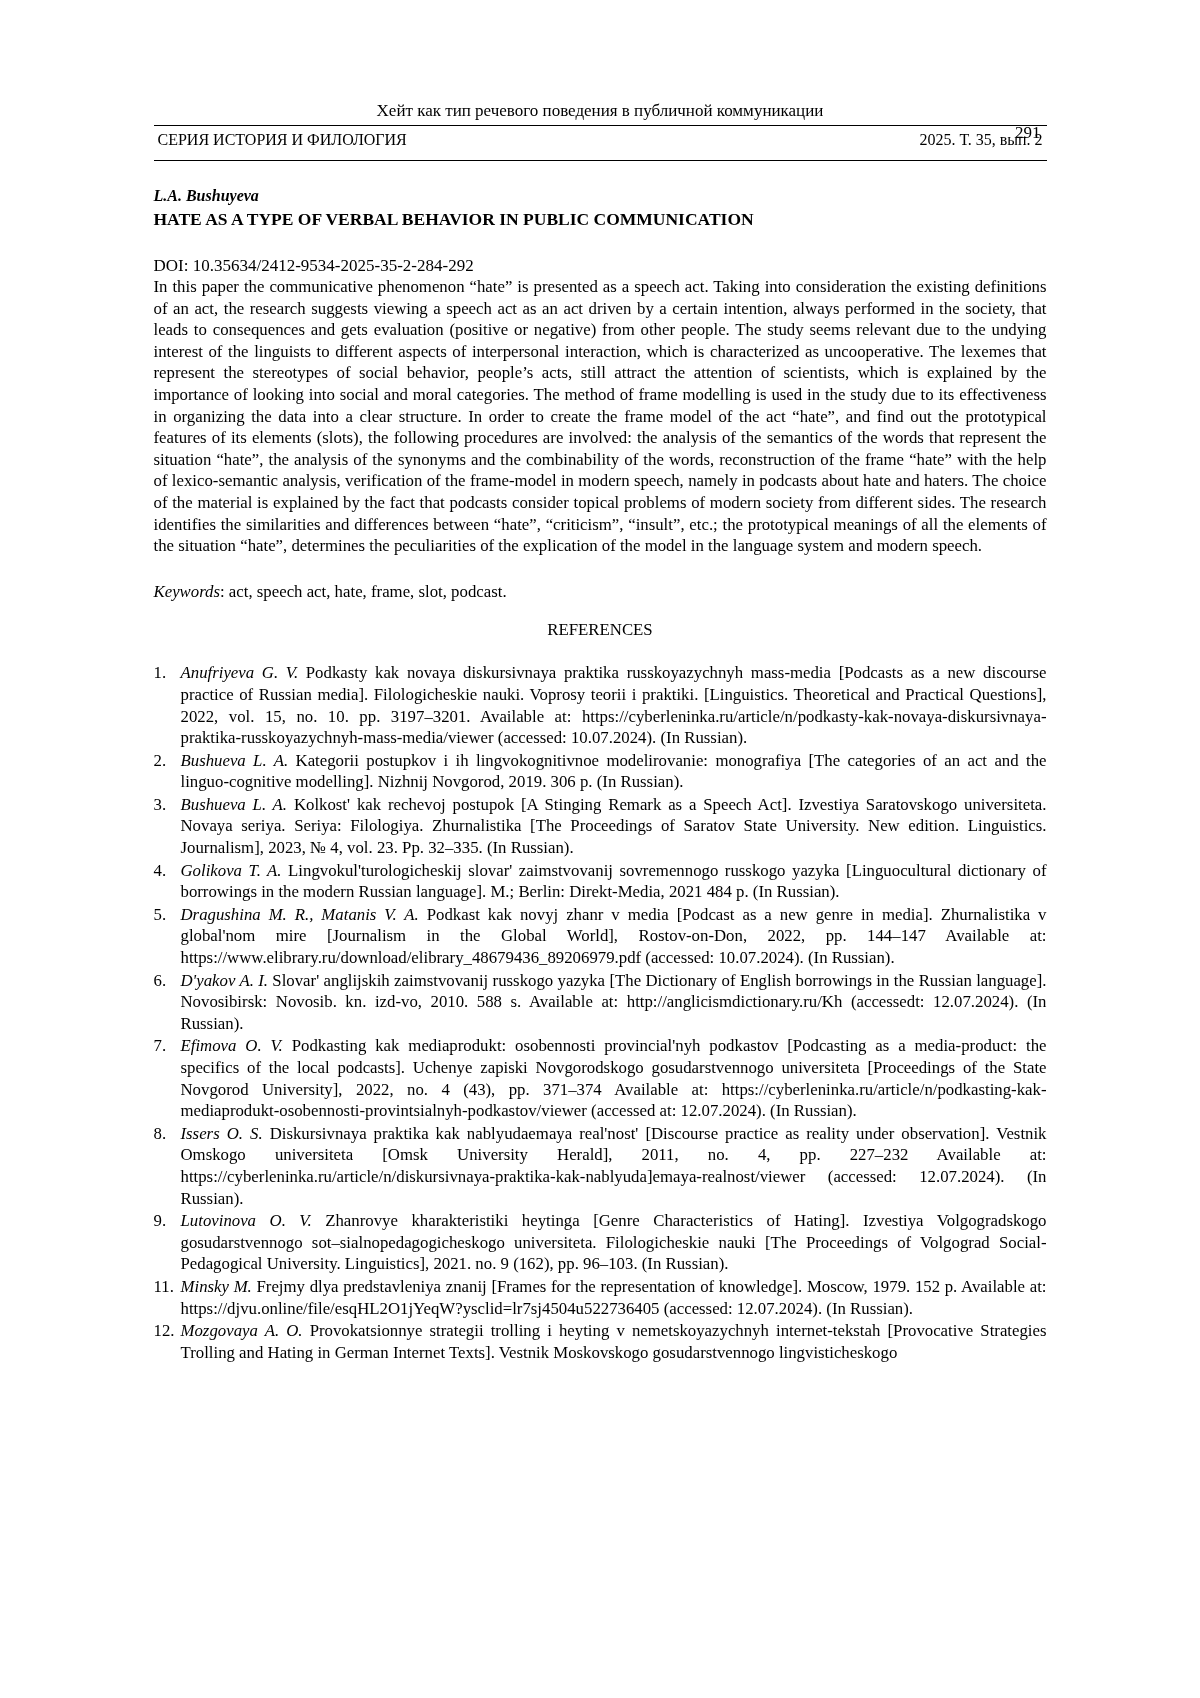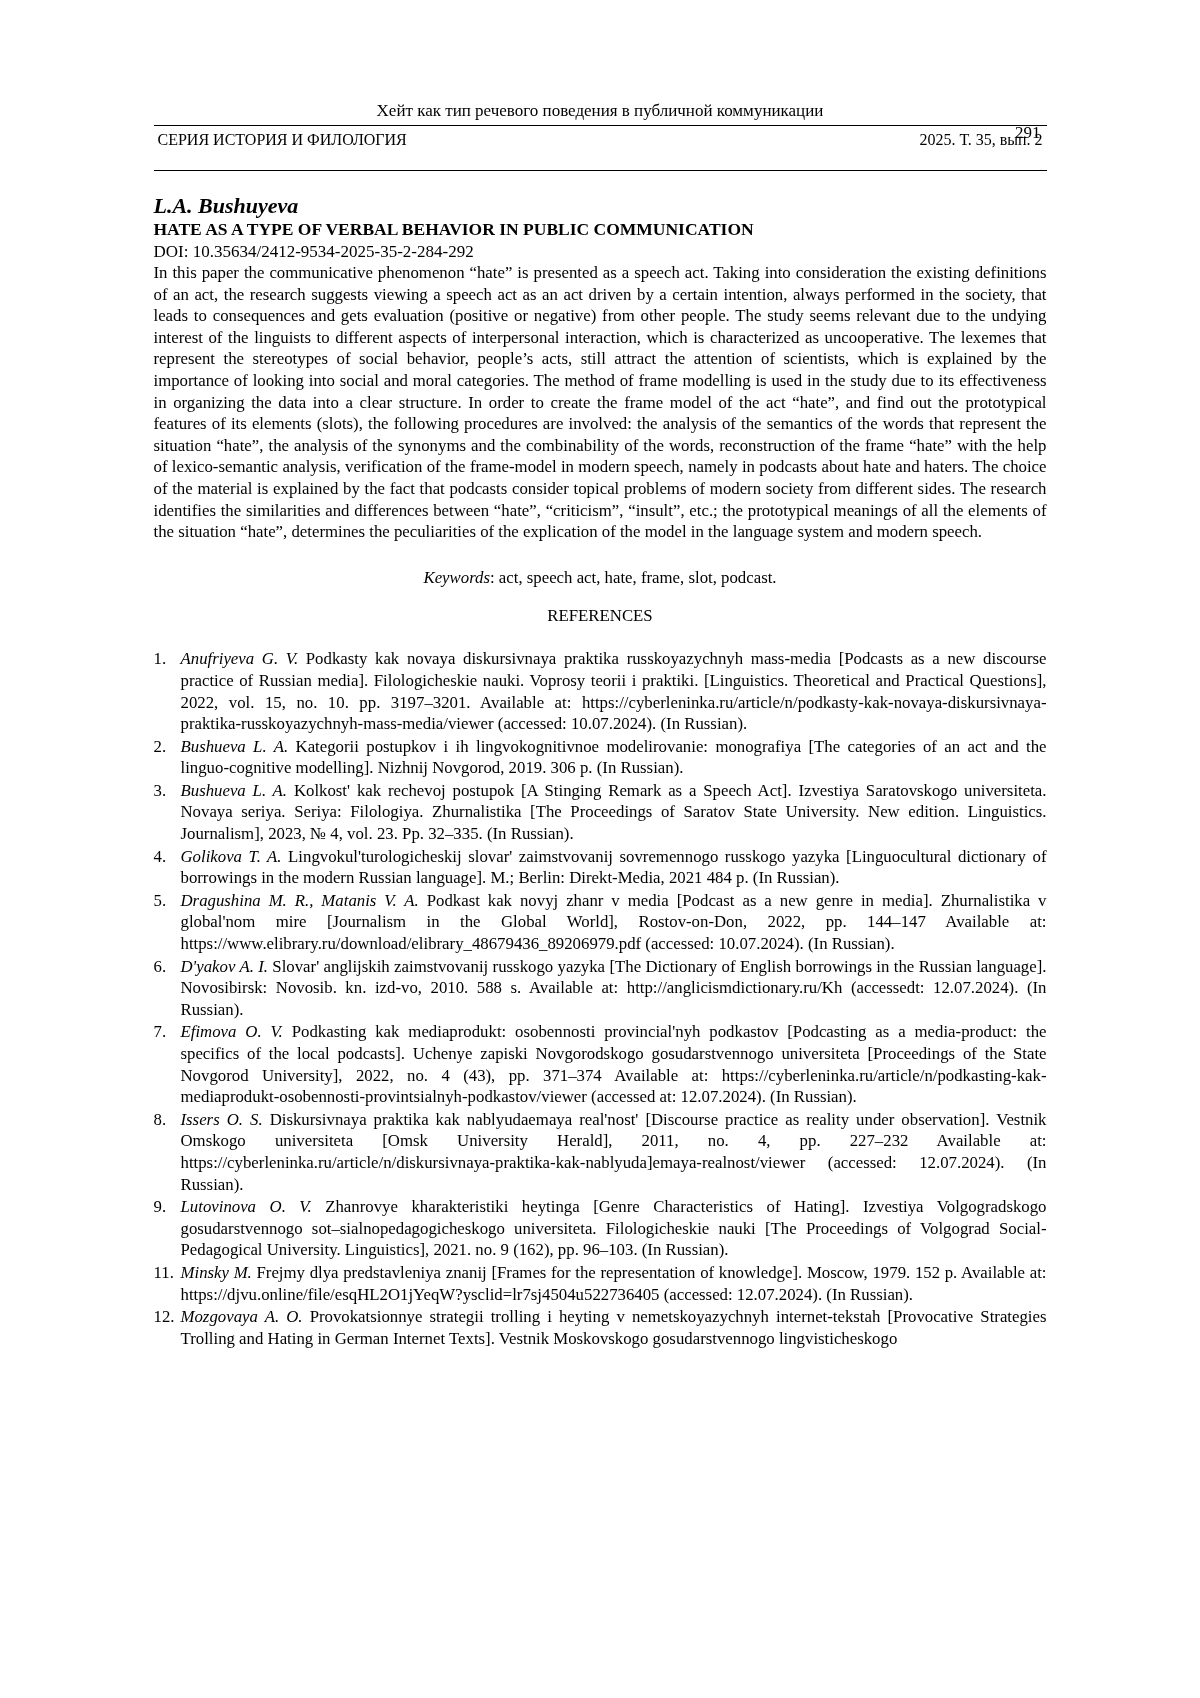--- a/index.html
+++ b/index.html
@@ -33,52 +33,52 @@
     position: absolute;
     right: 6px;
     top: 0;
     margin-top: 22px;
   }
   .series-row {
     display: flex;
     justify-content: space-between;
     font-size: 16px;
     line-height: 22px;
-    padding: 3px 4px 19px 4px;
+    padding: 3px 4px 9px 4px;
     border-bottom: 1.5px solid #000;
     font-family: Liberation Serif, serif;
   }
   
   .author {
     margin-top: 24px;
-    font-size: 22px;
+    font-size: 16px;
     font-weight: bold;
     font-style: italic;
     line-height: 21px;
   }
   .title {
     font-size: 17.5px;
     font-weight: bold;
     line-height: 23px;
     margin-top: 2px;
   }
   .doi {
+    margin-top: 24px;
     font-size: 17px;
     line-height: 21px;
   }
   .abstract {
     font-size: 16.8px;
     line-height: 21.6px;
     text-align: justify;
   }
   .keywords {
     margin-top: 24px;
     font-size: 16.8px;
     line-height: 21.6px;
-    text-align: center;
   }
   .keywords .kw-label { font-style: italic; }
   .refs-heading {
     margin-top: 17px;
     text-align: center;
     font-size: 16.8px;
     line-height: 21px;
   }
   
   .refs {

